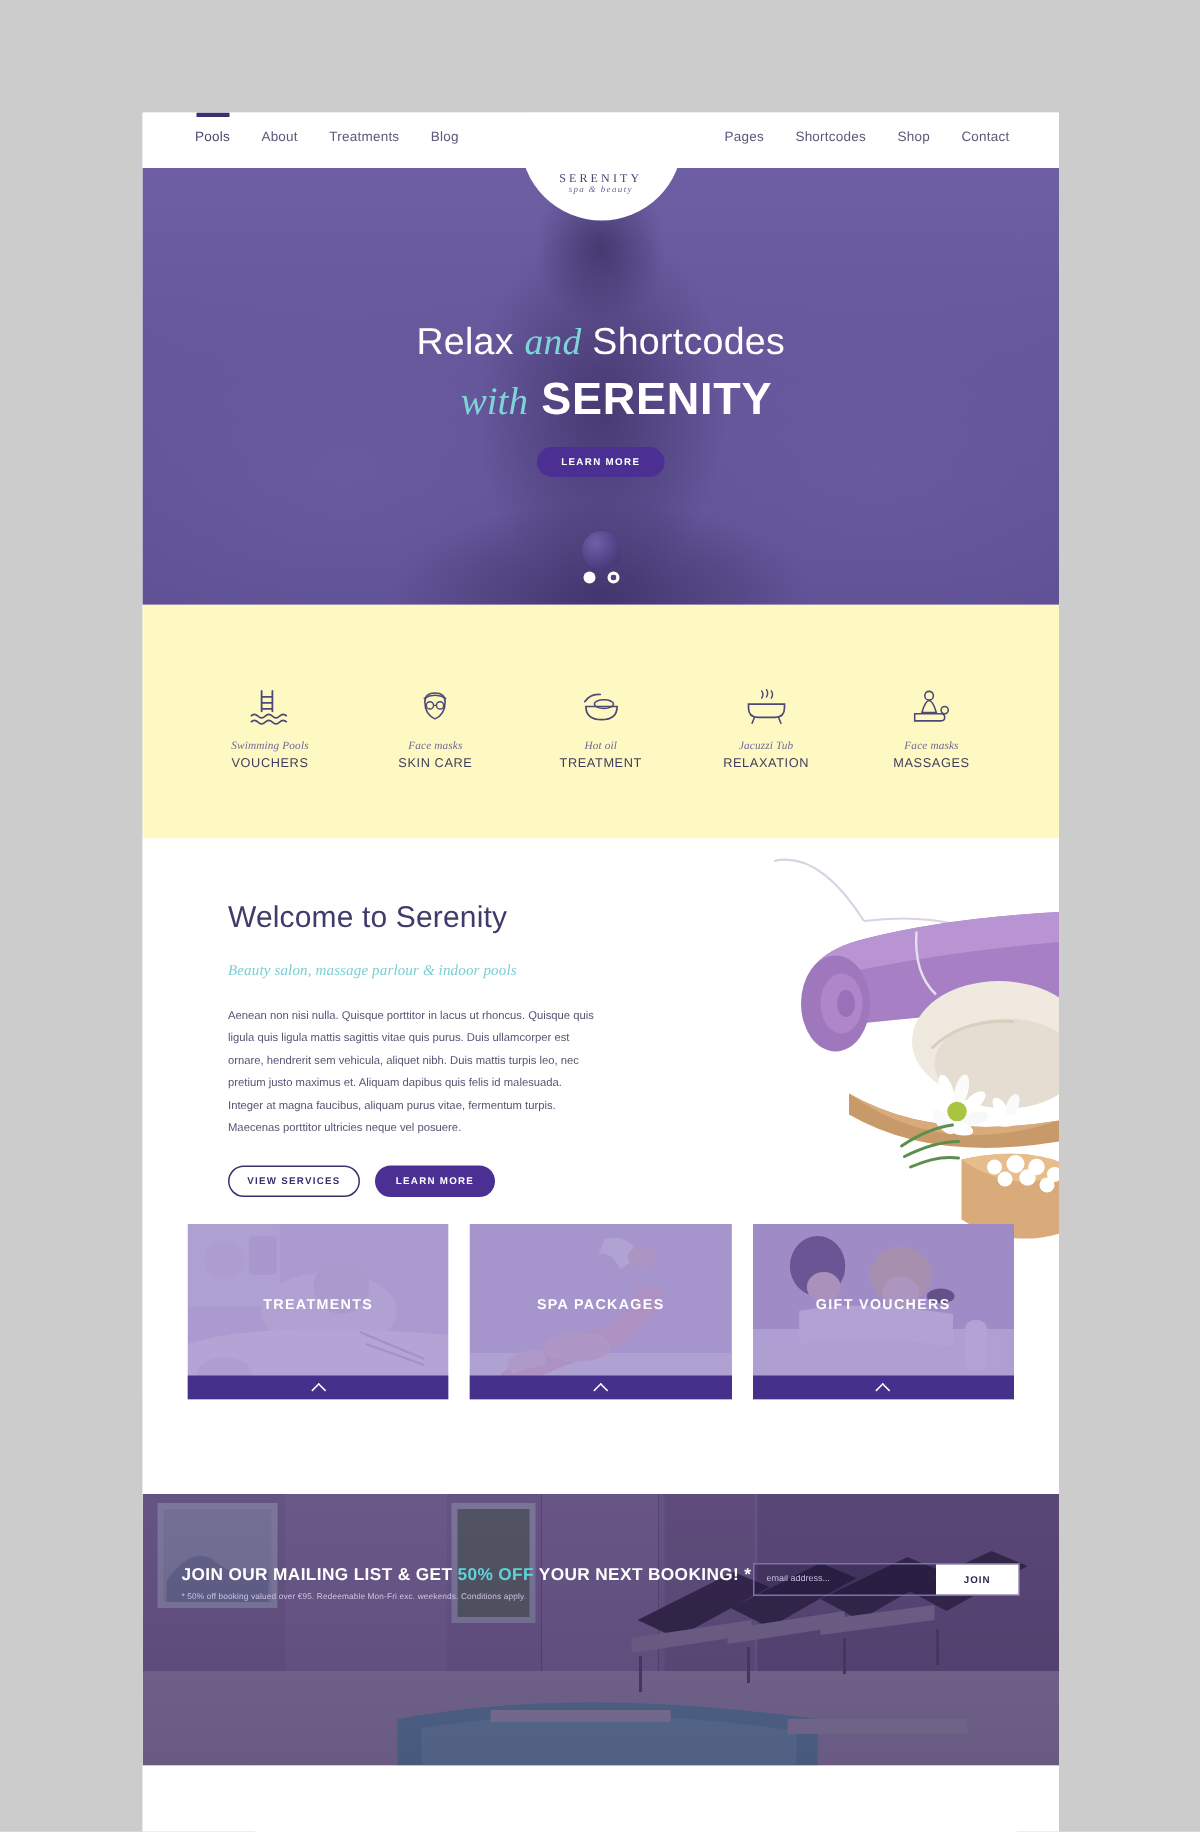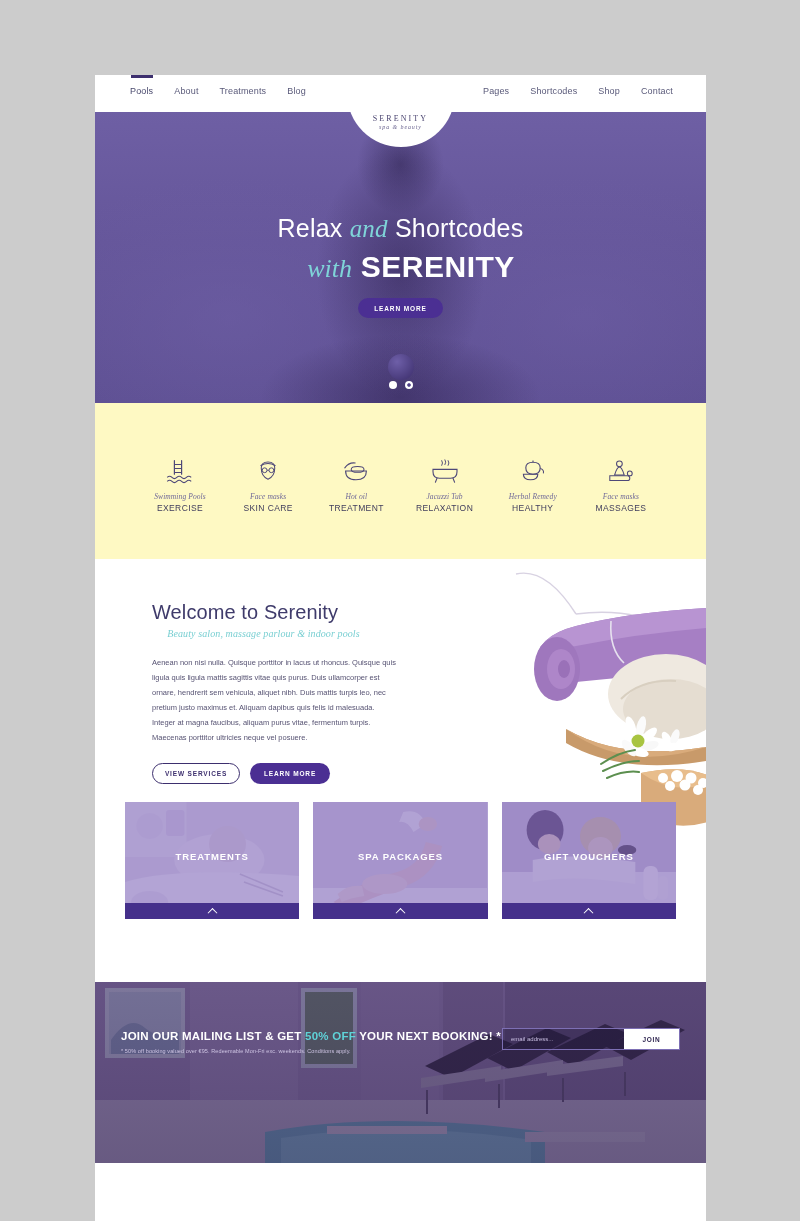--- a/index.html
+++ b/index.html
@@ -219,23 +219,22 @@
     font-size: 20px;
     color: #3f3b6b;
     font-weight: 400;
     letter-spacing: 0.1px;
   }
   .welcome-sub {
     font-family: "Liberation Serif", serif;
     font-style: italic;
     font-size: 10px;
     color: #79cfd2;
-    margin-top: 4px;
+    margin-top: 18px;
     letter-spacing: 0.1px;
-    text-align: center;
   }
   .welcome-body {
     margin-top: 16px;
     font-size: 7.5px;
     line-height: 2.0;
     color: #575373;
     width: 248px;
   }
   .welcome-btns { margin-top: 18px; display: flex; gap: 10px; }
   .btn-outline {
@@ -431,21 +430,21 @@
     <div class="svc">
       <span class="svc-icon">
         <svg viewBox="0 0 40 34" width="32" height="28">
           <path d="M13 4 v17 M22 4 v17" stroke="#4e4878" stroke-width="1.5" fill="none" stroke-linecap="round"></path>
           <path d="M13 9 h9 M13 14 h9 M13 19 h9" stroke="#4e4878" stroke-width="1.3" fill="none"></path>
           <path d="M4 25 q3 -3 6 0 t6 0 t6 0 t6 0 t6 0" stroke="#4e4878" stroke-width="1.3" fill="none"></path>
           <path d="M4 30 q3 -3 6 0 t6 0 t6 0 t6 0 t6 0" stroke="#4e4878" stroke-width="1.3" fill="none"></path>
         </svg>
       </span>
       <div class="svc-script">Swimming Pools</div>
-      <div class="svc-label">EXERCISE</div>
+      <div class="svc-label">VOUCHERS</div>
     </div>
 
     <div class="svc">
       <span class="svc-icon">
         <svg viewBox="0 0 40 34" width="30" height="28">
           <path d="M11 13 q0 -8 9 -8 q9 0 9 8 q0 11 -9 15 q-9 -4 -9 -15 Z" fill="none" stroke="#4e4878" stroke-width="1.4"></path>
           <path d="M10 10 q10 -6 20 0" fill="none" stroke="#4e4878" stroke-width="1.4"></path>
           <circle cx="15.5" cy="16" r="3.2" fill="none" stroke="#4e4878" stroke-width="1.3"></circle>
           <circle cx="24.5" cy="16" r="3.2" fill="none" stroke="#4e4878" stroke-width="1.3"></circle>
           <path d="M18.7 16 h2.6" stroke="#4e4878" stroke-width="1.2"></path>
@@ -472,32 +471,20 @@
         <svg viewBox="0 0 40 34" width="32" height="28">
           <path d="M16 4 q2 3 0 6 M20 3 q2 3 0 6 M24 4 q2 3 0 6" fill="none" stroke="#4e4878" stroke-width="1.2" stroke-linecap="round"></path>
           <path d="M5 15 h30 v3 q0 8 -8 8 h-14 q-8 0 -8 -8 Z" fill="none" stroke="#4e4878" stroke-width="1.4"></path>
           <path d="M10 26 l-2 5 M30 26 l2 5" stroke="#4e4878" stroke-width="1.3" stroke-linecap="round"></path>
         </svg>
       </span>
       <div class="svc-script">Jacuzzi Tub</div>
       <div class="svc-label">RELAXATION</div>
     </div>
 
-    <div class="svc">
-      <span class="svc-icon">
-        <svg viewBox="0 0 40 34" width="32" height="28">
-          <path d="M11 13 q0 -7 9 -7 q9 0 9 7 q0 8 -9 8 q-9 0 -9 -8 Z" fill="none" stroke="#4e4878" stroke-width="1.4"></path>
-          <path d="M29 14 q5 1 4 6" fill="none" stroke="#4e4878" stroke-width="1.3"></path>
-          <path d="M20 6 v-2" stroke="#4e4878" stroke-width="1.3"></path>
-          <path d="M8 21 h18 q0 7 -9 7 q-9 0 -9 -7 Z" fill="none" stroke="#4e4878" stroke-width="1.4"></path>
-        </svg>
-      </span>
-      <div class="svc-script">Herbal Remedy</div>
-      <div class="svc-label">HEALTHY</div>
-    </div>
 
     <div class="svc">
       <span class="svc-icon">
         <svg viewBox="0 0 40 34" width="32" height="28">
           <circle cx="18" cy="8" r="3.6" fill="none" stroke="#4e4878" stroke-width="1.3"></circle>
           <path d="M12 22 q3 -10 6 -10 q3 0 6 10 Z" fill="none" stroke="#4e4878" stroke-width="1.3"></path>
           <path d="M6 23 h22 q3 0 3 3 t-3 3 h-22 Z" fill="none" stroke="#4e4878" stroke-width="1.3"></path>
           <circle cx="31" cy="20" r="3" fill="none" stroke="#4e4878" stroke-width="1.3"></circle>
         </svg>
       </span>

